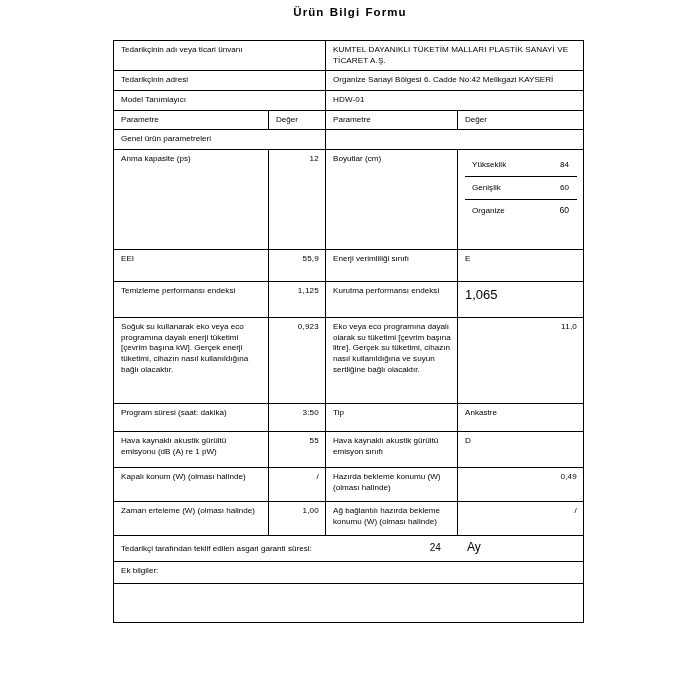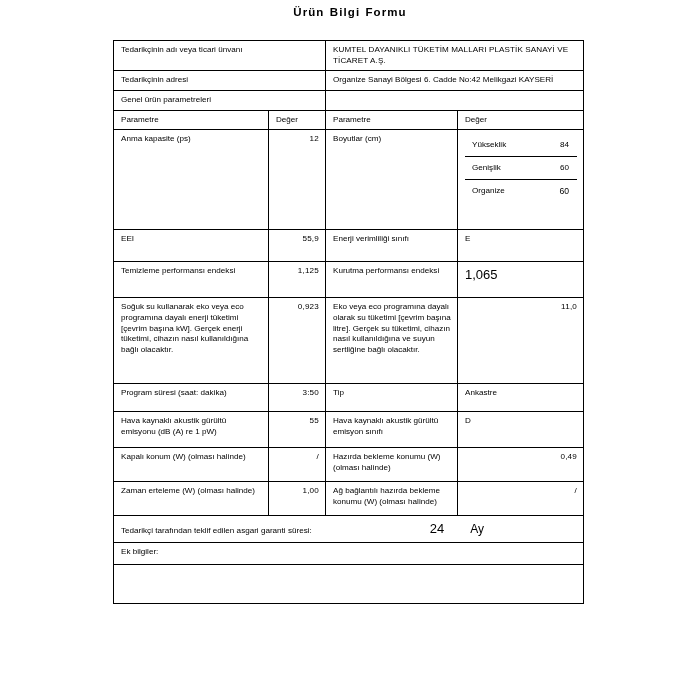--- a/index.html
+++ b/index.html
@@ -112,21 +112,21 @@
   }
   td.dim-name { text-align: left; }
   td.dim-val  { text-align: right; font-size: 10px; padding-left: 2px; }
   td.dim-val.small { font-size: 8.6px; }
   .warranty-row {
     font-size: 8.6px;
     vertical-align: middle;
     white-space: nowrap;
   }
   .warranty-months {
-    font-size: 13px;
+    font-size: 10px;
     padding-left: 118px;
   }
   .warranty-unit {
     font-size: 12px;
     padding-left: 26px;
   }
   .ek {
     font-size: 9.2px;
     vertical-align: middle;
   }
@@ -153,31 +153,35 @@
         <tr>
           <td class="lbl-big" colspan="2">Tedarikçinin adı veya ticari ünvanı</td>
           <td class="val-big" colspan="2">KUMTEL DAYANIKLI TÜKETİM MALLARI PLASTİK SANAYİ VE TİCARET A.Ş.</td>
         </tr>
 
         <tr>
           <td class="lbl-big" colspan="2">Tedarikçinin adresi</td>
           <td class="val-small" colspan="2">Organize Sanayi Bölgesi 6. Cadde No:42 Melikgazi KAYSERİ</td>
         </tr>
 
-
-        <tr>
-          <td class="lbl-big" colspan="2">Genel ürün parametreleri</td>
-          <td class="val-big" colspan="2"></td>
+        <tr>
+          <td class="lbl-big" colspan="2">Model Tanımlayıcı</td>
+          <td class="val-big" colspan="2">HDW-01</td>
         </tr>
 
         <tr>
           <td class="hdr">Parametre</td>
           <td class="hdr">Değer</td>
           <td class="hdr">Parametre</td>
           <td class="hdr">Değer</td>
+        </tr>
+
+        <tr>
+          <td class="lbl-big" colspan="2">Genel ürün parametreleri</td>
+          <td class="val-big" colspan="2"></td>
         </tr>
 
         <tr style="height:100px">
           <td class="top-align">Anma kapasite (ps)</td>
           <td class="value top-align">12</td>
           <td class="top-align">Boyutlar (cm)</td>
           <td class="nested">
             <table class="dim">
               <tbody>
                 <tr>

